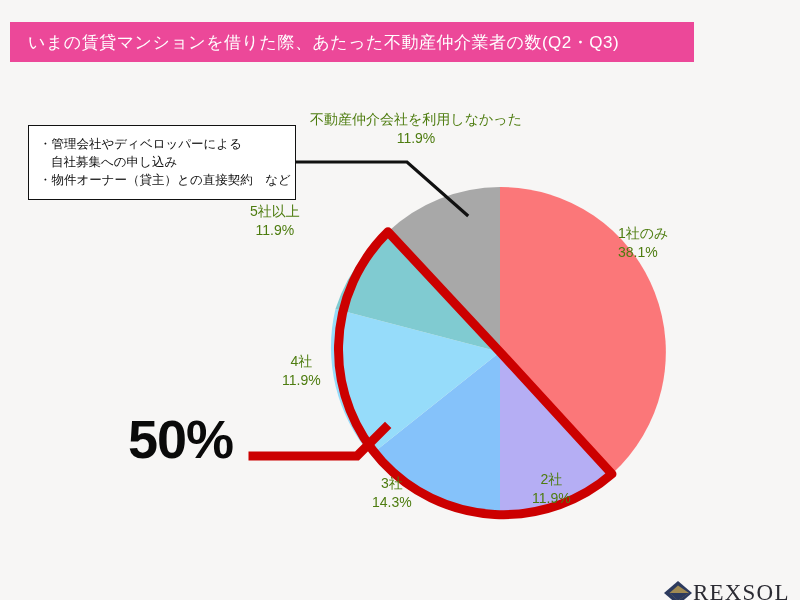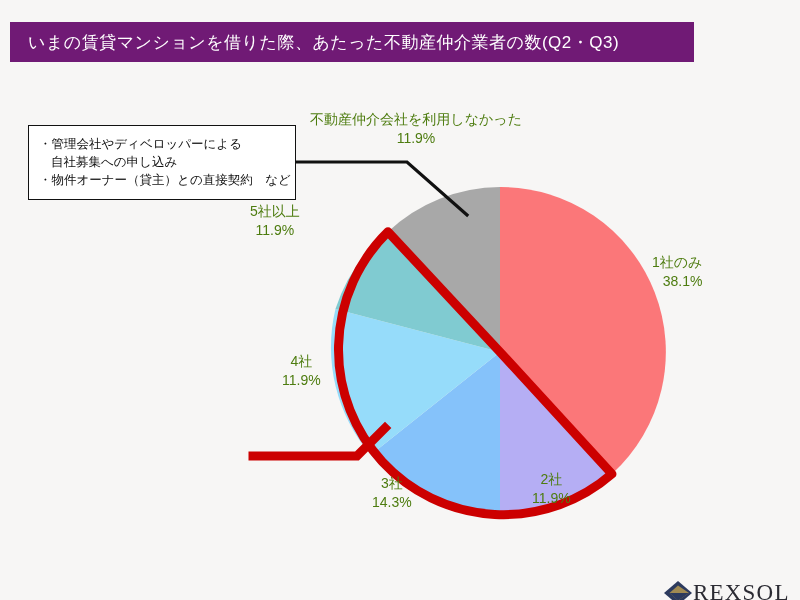--- a/index.html
+++ b/index.html
@@ -15,21 +15,21 @@
     position: relative;
   }
 
   
   #header-bar {
     position: absolute;
     left: 10px;
     top: 22px;
     width: 684px;
     height: 40px;
-    background: #701a75;
+    background: #ec4899;
     display: flex;
     align-items: center;
   }
   #header-title {
     color: #ffffff;
     font-size: 17px;
     letter-spacing: 0.5px;
     padding-left: 18px;
     white-space: nowrap;
     font-weight: 400;
@@ -54,21 +54,21 @@
     position: absolute;
     color: #4d7c0f;
     font-size: 14px;
     line-height: 1.35;
     text-align: center;
     white-space: nowrap;
   }
   .slice-label .ln2 { display: block; }
 
   #label-none   { left: 310px; top: 48px; text-align: center; }
-  #label-one    { left: 652px; top: 162px; text-align: right; margin-top: 29px; }
+  #label-one    { left: 618px; top: 162px; text-align: left; }
   #label-two    { left: 532px; top: 408px; text-align: center; }
   #label-three  { left: 372px; top: 412px; text-align: center; }
   #label-four   { left: 282px; top: 290px; text-align: center; }
   #label-five   { left: 250px; top: 140px; text-align: center; }
 
   
   #note-box {
     position: absolute;
     left: 28px;
     top: 63px;
@@ -186,20 +186,21 @@
     <span class="ln2">11.9%</span>
   </div>
 
   <div id="note-box">
     <div class="note-line">・管理会社やディベロッパーによる</div>
     <div class="note-line indent">自社募集への申し込み</div>
     <div class="note-line">・物件オーナー（貸主）との直接契約　など</div>
   </div>
 
   <div id="emph-block">
+    <div id="emph-value">50%</div>
   </div>
 
 </div>
 
 <div id="logo">
   <svg id="logo-mark" width="30" height="26" viewBox="0 0 30 26">
     <polygon points="15,1 29,13 15,25 1,13" fill="#2c3a5e"></polygon>
     <polygon points="15,5.5 26,13 15,20.5 6.5,13" fill="#a08a52"></polygon>
     <polygon points="6.5,13 26,13 15,20.5" fill="#2c3a5e"></polygon>
   </svg>

